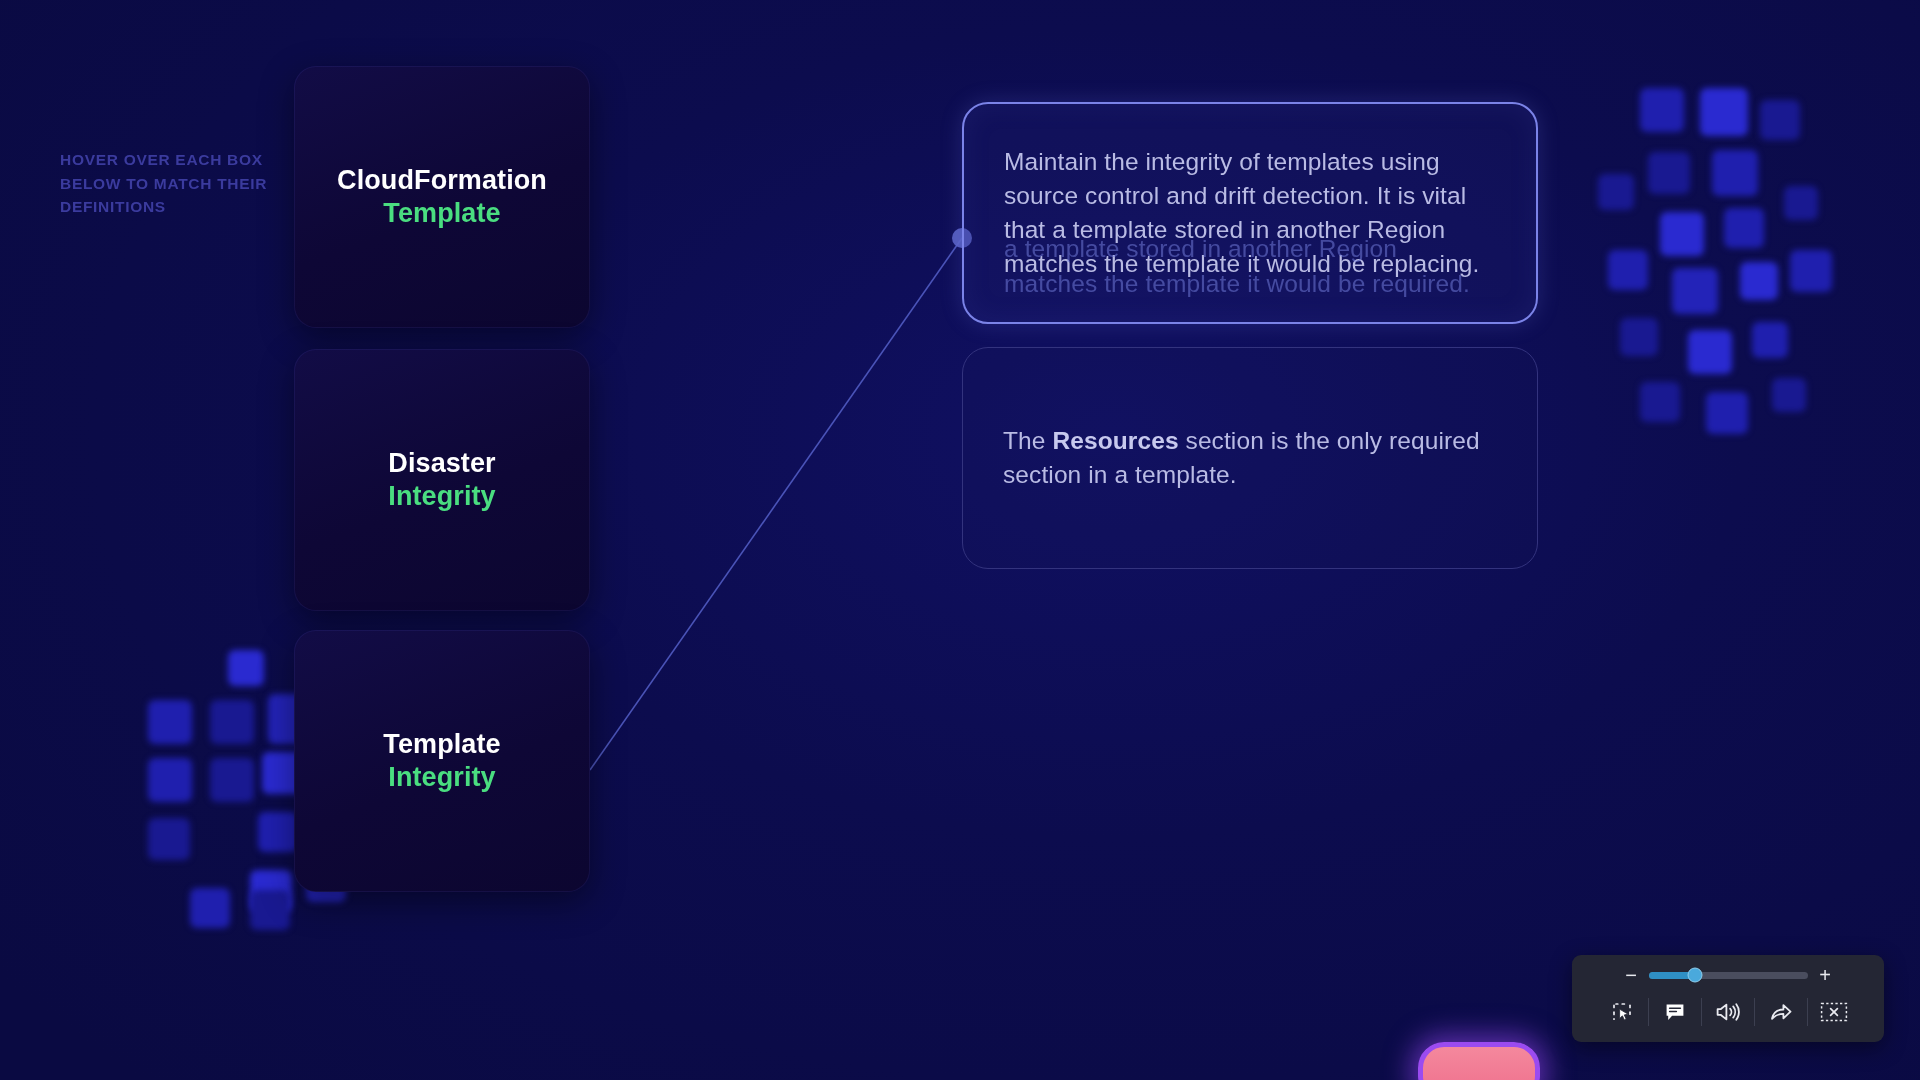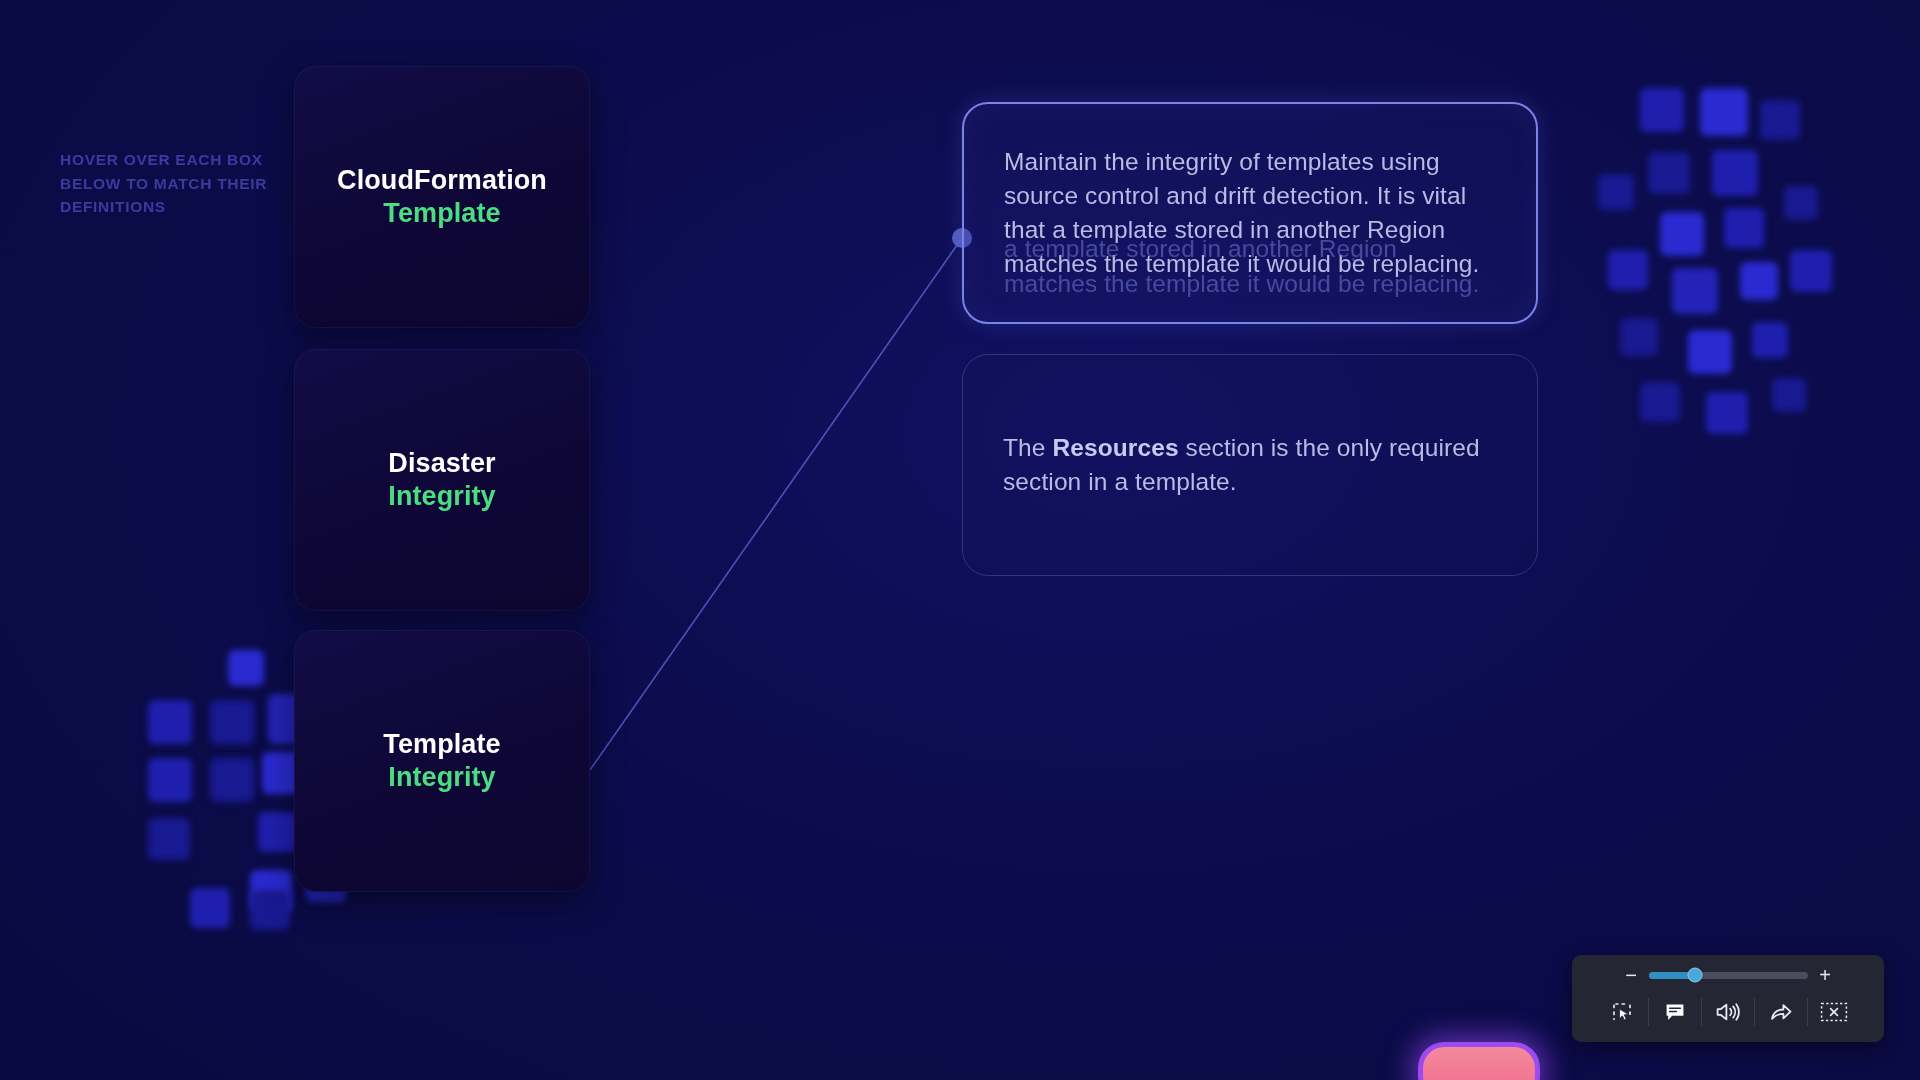--- a/index.html
+++ b/index.html
@@ -92,21 +92,20 @@
     height: 222px;
     border: 2px solid #7b83e8;
     background: rgba(40,40,130,0.18);
     box-shadow: 0 0 22px rgba(110,120,230,0.22), inset 0 0 28px rgba(70,80,190,0.12);
   }
   #def-1 {
     top: 347px;
     height: 222px;
     border: 1.6px solid #33337e;
     background: rgba(22,22,86,0.16);
-    margin-top: 7px;
   }
   #def-2 {
     top: 600px;
     height: 222px;
     border: 1.6px solid #33337e;
     background: rgba(22,22,86,0.16);
   }
   .def-box b { font-weight: 700; color: #c7c9ee; }
 
   
@@ -248,21 +247,21 @@
   <div class="term-card" id="card-2">
     <div class="term-line1">Template</div>
     <div class="term-line2">Integrity</div>
   </div>
 
   <div class="def-box" id="def-0">
     <div>
       <span>Maintain the integrity of templates using source control and drift detection. It is vital that </span><span>a template stored in another Region matches the template it would be replacing.</span>
     </div>
     <div class="ghost" id="ghost-a">a template stored in another Region</div>
-    <div class="ghost" id="ghost-b">matches the template it would be replacing.</div>
+    <div class="ghost" id="ghost-b">matches the template it would be required.</div>
   </div>
 
   <div class="def-box" id="def-1">
     <div>
       <span>The </span><b>Resources</b><span> section is the only required section in a template.</span>
     </div>
   </div>
 
 
   <div id="pink-blob"></div>

